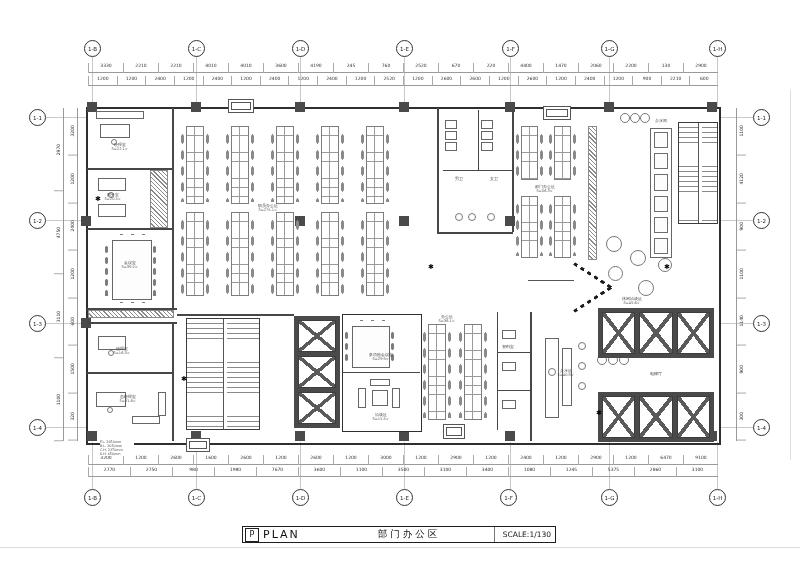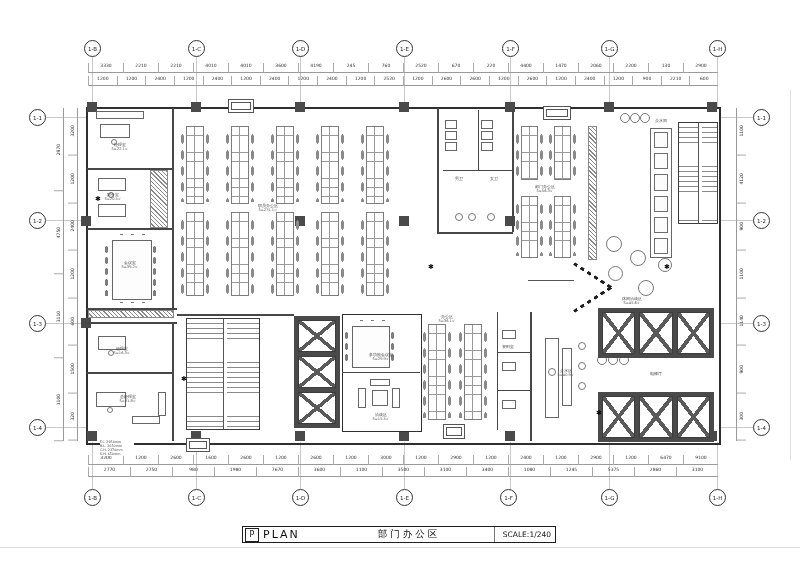--- a/index.html
+++ b/index.html
@@ -411,16 +411,16 @@
       <span>F.L. 2950mm</span>
       <span>B.L. 2650mm</span>
       <span>C.H. 2370mm</span>
       <span>S.H. 650mm</span>
     </div>
 
   <div class="tblock" style="left:242px;top:526px;width:314px;height:17px;">
     <div class="tb-p">P</div>
     <div class="tb-en">PLAN</div>
     <div class="tb-cn">部门办公区</div>
-    <div class="tb-scale">SCALE:1/240</div>
+    <div class="tb-scale">SCALE:1/130</div>
   </div>
 
 </div>
 
 </body></html>

